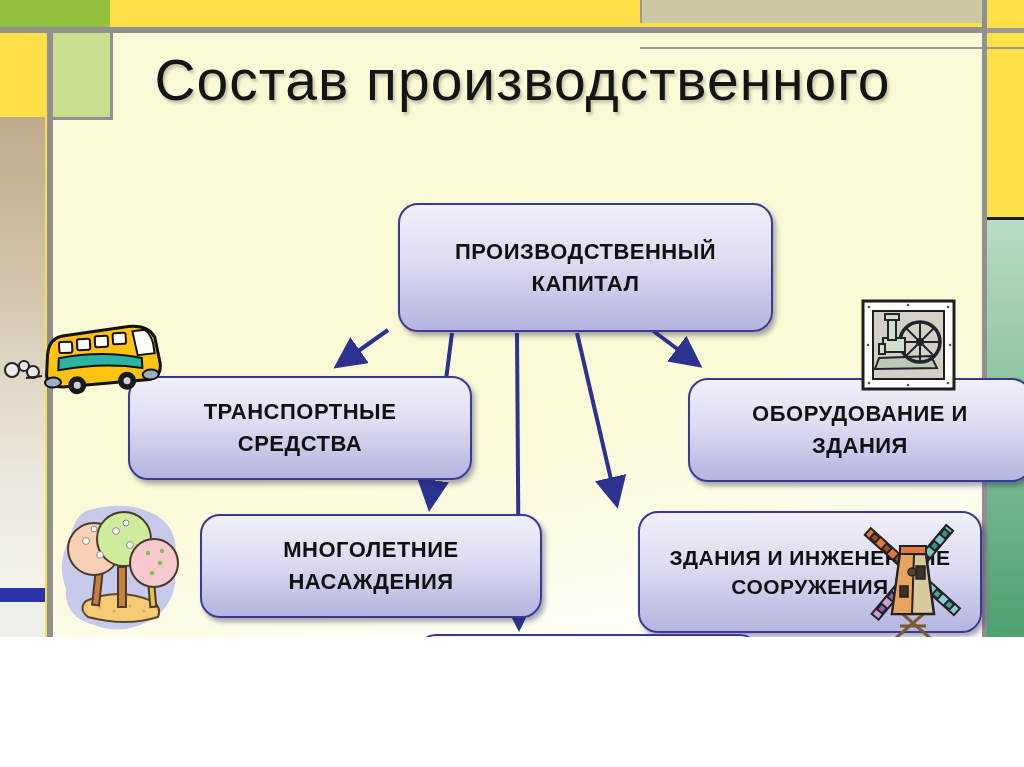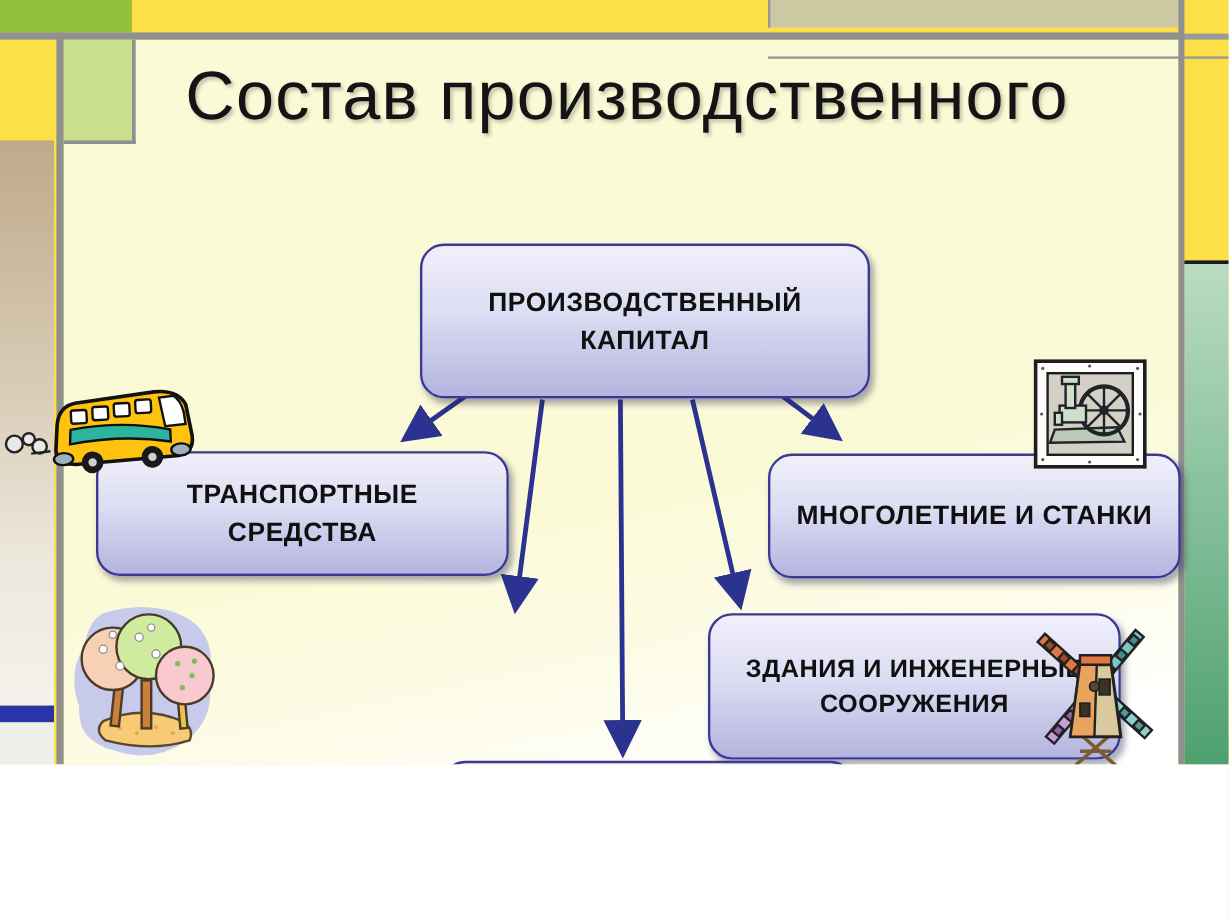--- a/index.html
+++ b/index.html
@@ -44,21 +44,21 @@
     font-size:57px;line-height:1.28;letter-spacing:1px;color:#141414;
     text-shadow:2px 3px 3px rgba(0,0,0,0.22);
   }
 
   
   .node{
     position:absolute;z-index:6;border:2px solid #3A3A96;border-radius:20px;
     background:linear-gradient(180deg,#F0F0FB 0%,#DCDCF3 45%,#B4B4DF 100%);
     box-shadow:3px 4px 5px rgba(40,40,80,0.40);
     display:flex;align-items:center;justify-content:center;text-align:center;
-    font-weight:bold;color:#101010;letter-spacing:0.5px;
+    font-weight:bold;color:#101010;letter-spacing:0.5px;margin-left:48px;
   }
   #node-root{left:350px;top:203px;width:335px;height:125px;font-size:22px;line-height:1.45;padding:0 18px;}
   #node-transport{left:80px;top:376px;width:310px;height:100px;font-size:22px;line-height:1.45;padding:0 15px;}
   #node-equipment{left:640px;top:378px;width:310px;height:100px;font-size:22px;line-height:1.45;padding:0 15px;}
   #node-perennial{left:152px;top:514px;width:308px;height:100px;font-size:22px;line-height:1.45;padding:0 15px;}
   #node-buildings{left:590px;top:511px;width:310px;height:118px;font-size:21px;line-height:1.4;padding:0 15px;}
   #node-livestock{left:368px;top:634px;width:310px;height:98px;font-size:15px;line-height:1.4;padding:0 15px;}
 
   
   #arrows{left:0;top:0;width:1024px;height:767px;z-index:5;pointer-events:none;}
@@ -107,21 +107,24 @@
     </g>
   </svg>
 
   <div class="node" id="node-root">
     <span>ПРОИЗВОДСТВЕННЫЙ КАПИТАЛ</span>
   </div>
   <div class="node" id="node-transport">
     <span>ТРАНСПОРТНЫЕ СРЕДСТВА</span>
   </div>
   <div class="node" id="node-equipment">
-    <span>МНОГОЛЕТНИЕ И СТАНКИ</span>
+    <span>ОБОРУДОВАНИЕ И ЗДАНИЯ</span>
+  </div>
+  <div class="node" id="node-perennial">
+    <span>МНОГОЛЕТНИЕ НАСАЖДЕНИЯ</span>
   </div>
   <div class="node" id="node-buildings">
     <span>ЗДАНИЯ И ИНЖЕНЕРНЫЕ СООРУЖЕНИЯ</span>
   </div>
   <div class="node" id="node-livestock">
     <span>СКОТ</span>
   </div>
 
   <svg class="clipart" style="left:2px;top:322px;" width="165" height="82" viewBox="0 0 165 82">
     <g stroke="#222" stroke-width="2" fill="#E9E9E9">

